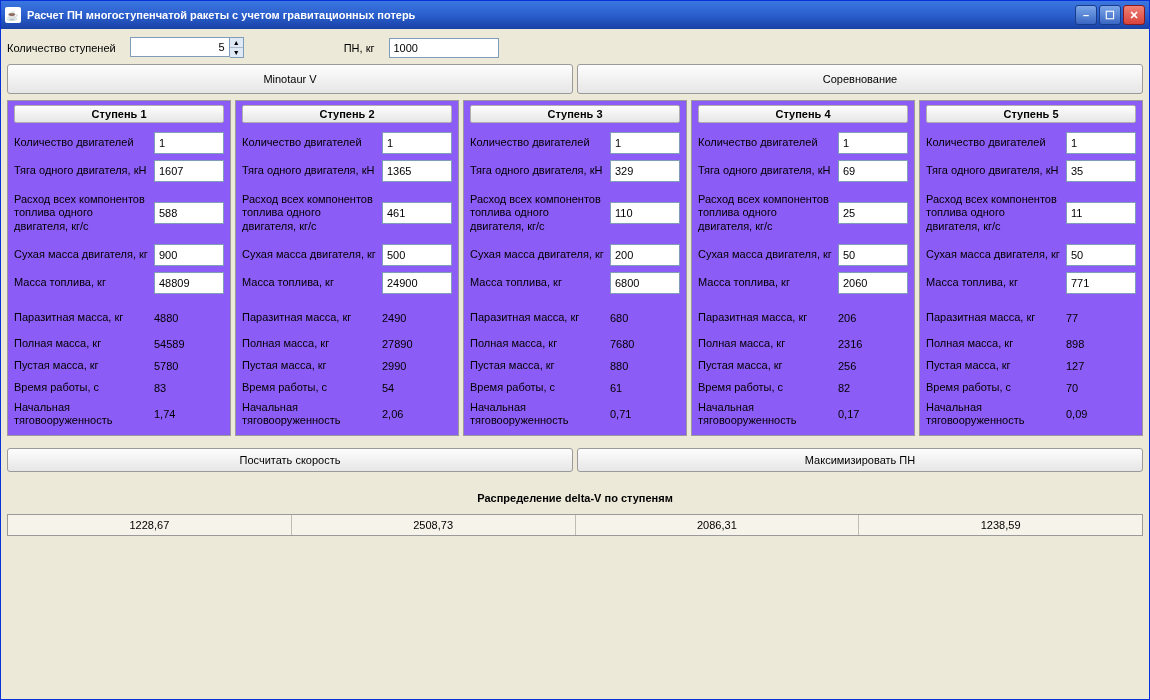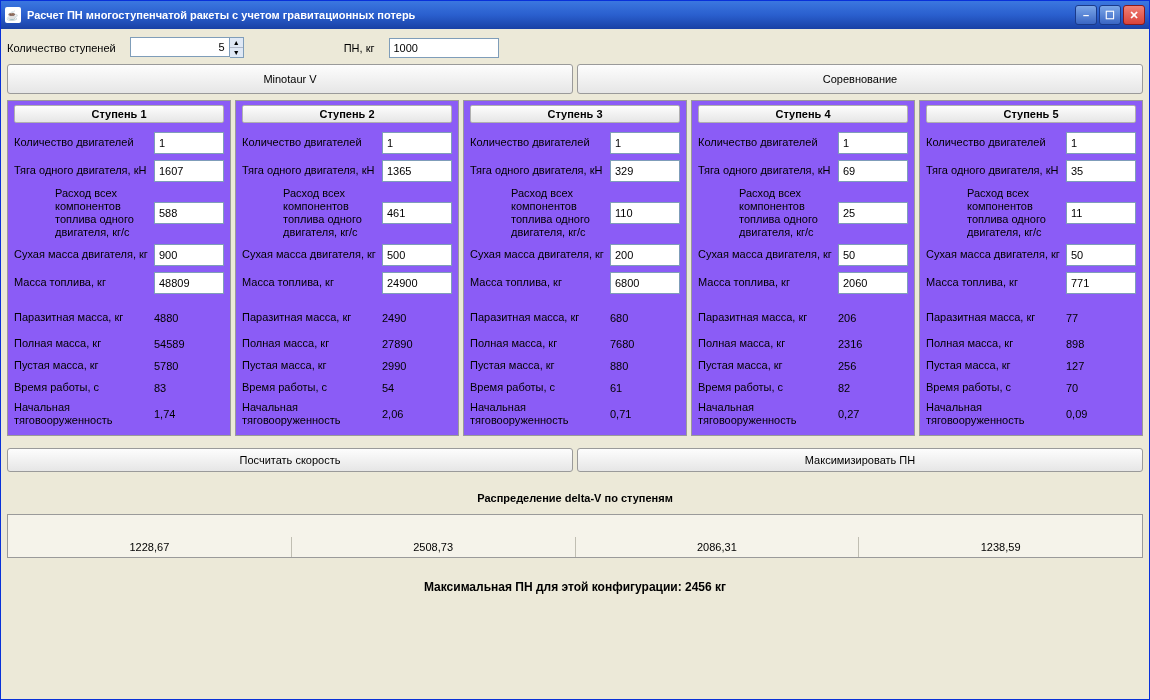--- a/index.html
+++ b/index.html
@@ -112,21 +112,21 @@
     margin: 4px 0 6px 0;
     padding:2px 0;
   }
   .field-row {
     display:flex;
     align-items:center;
     justify-content:space-between;
     min-height: 28px;
     gap:4px;
   }
-  .field-row.tall { min-height:56px;margin-left:41px; }
+  .field-row.tall { min-height:56px; }
   .field-label {
     flex: 1;
     font-size:11px;
     line-height:1.2;
   }
   .field-input {
     width: 70px;
     height: 22px;
     border: 1px solid #7f9db9;
     background:#fff;
@@ -159,21 +159,20 @@
     border: 1px solid #9a9a9a;
     background: #f5f3ea;
     margin-top:6px;
   }
   .delta-cell {
     flex:1;
     text-align:center;
     padding:4px 0;
     border-right:1px solid #c0beb2;
     font-size:11px;
-    margin-top:22px;
   }
   .delta-cell:last-child { border-right:none; }
   .max-pn {
     margin-top:18px;
     text-align:center;
     font-weight:bold;
     font-size:12px;
   }
 </style>
 </head>
@@ -383,21 +382,21 @@
     <div class="read-row">
       <div class="field-label">Пустая масса, кг</div>
       <div class="field-value">256</div>
     </div>
     <div class="read-row">
       <div class="field-label">Время работы, с</div>
       <div class="field-value">82</div>
     </div>
     <div class="read-row" style="min-height:30px;">
       <div class="field-label">Начальная тяговооруженность</div>
-      <div class="field-value">0,27</div>
+      <div class="field-value">0,17</div>
     </div>
   </div>
         <div class="stage">
     <div class="stage-header">Ступень 5</div>
 
     <div class="field-row">
       <div class="field-label">Количество двигателей</div>
       <input class="field-input" value="1" style="">
     </div>
     <div class="field-row">
@@ -446,15 +445,14 @@
     </div>
 
     <div class="delta-section">Распределение delta-V по ступеням</div>
     <div class="delta-row" id="delta-row">
         <div class="delta-cell">1228,67</div>
         <div class="delta-cell">2508,73</div>
         <div class="delta-cell">2086,31</div>
         <div class="delta-cell">1238,59</div>
       </div>
 
-    <div class="max-pn">Максимальная ПН для этой конфигурации: 2456 кг</div>
   </div>
 </div>
 
 </body></html>

